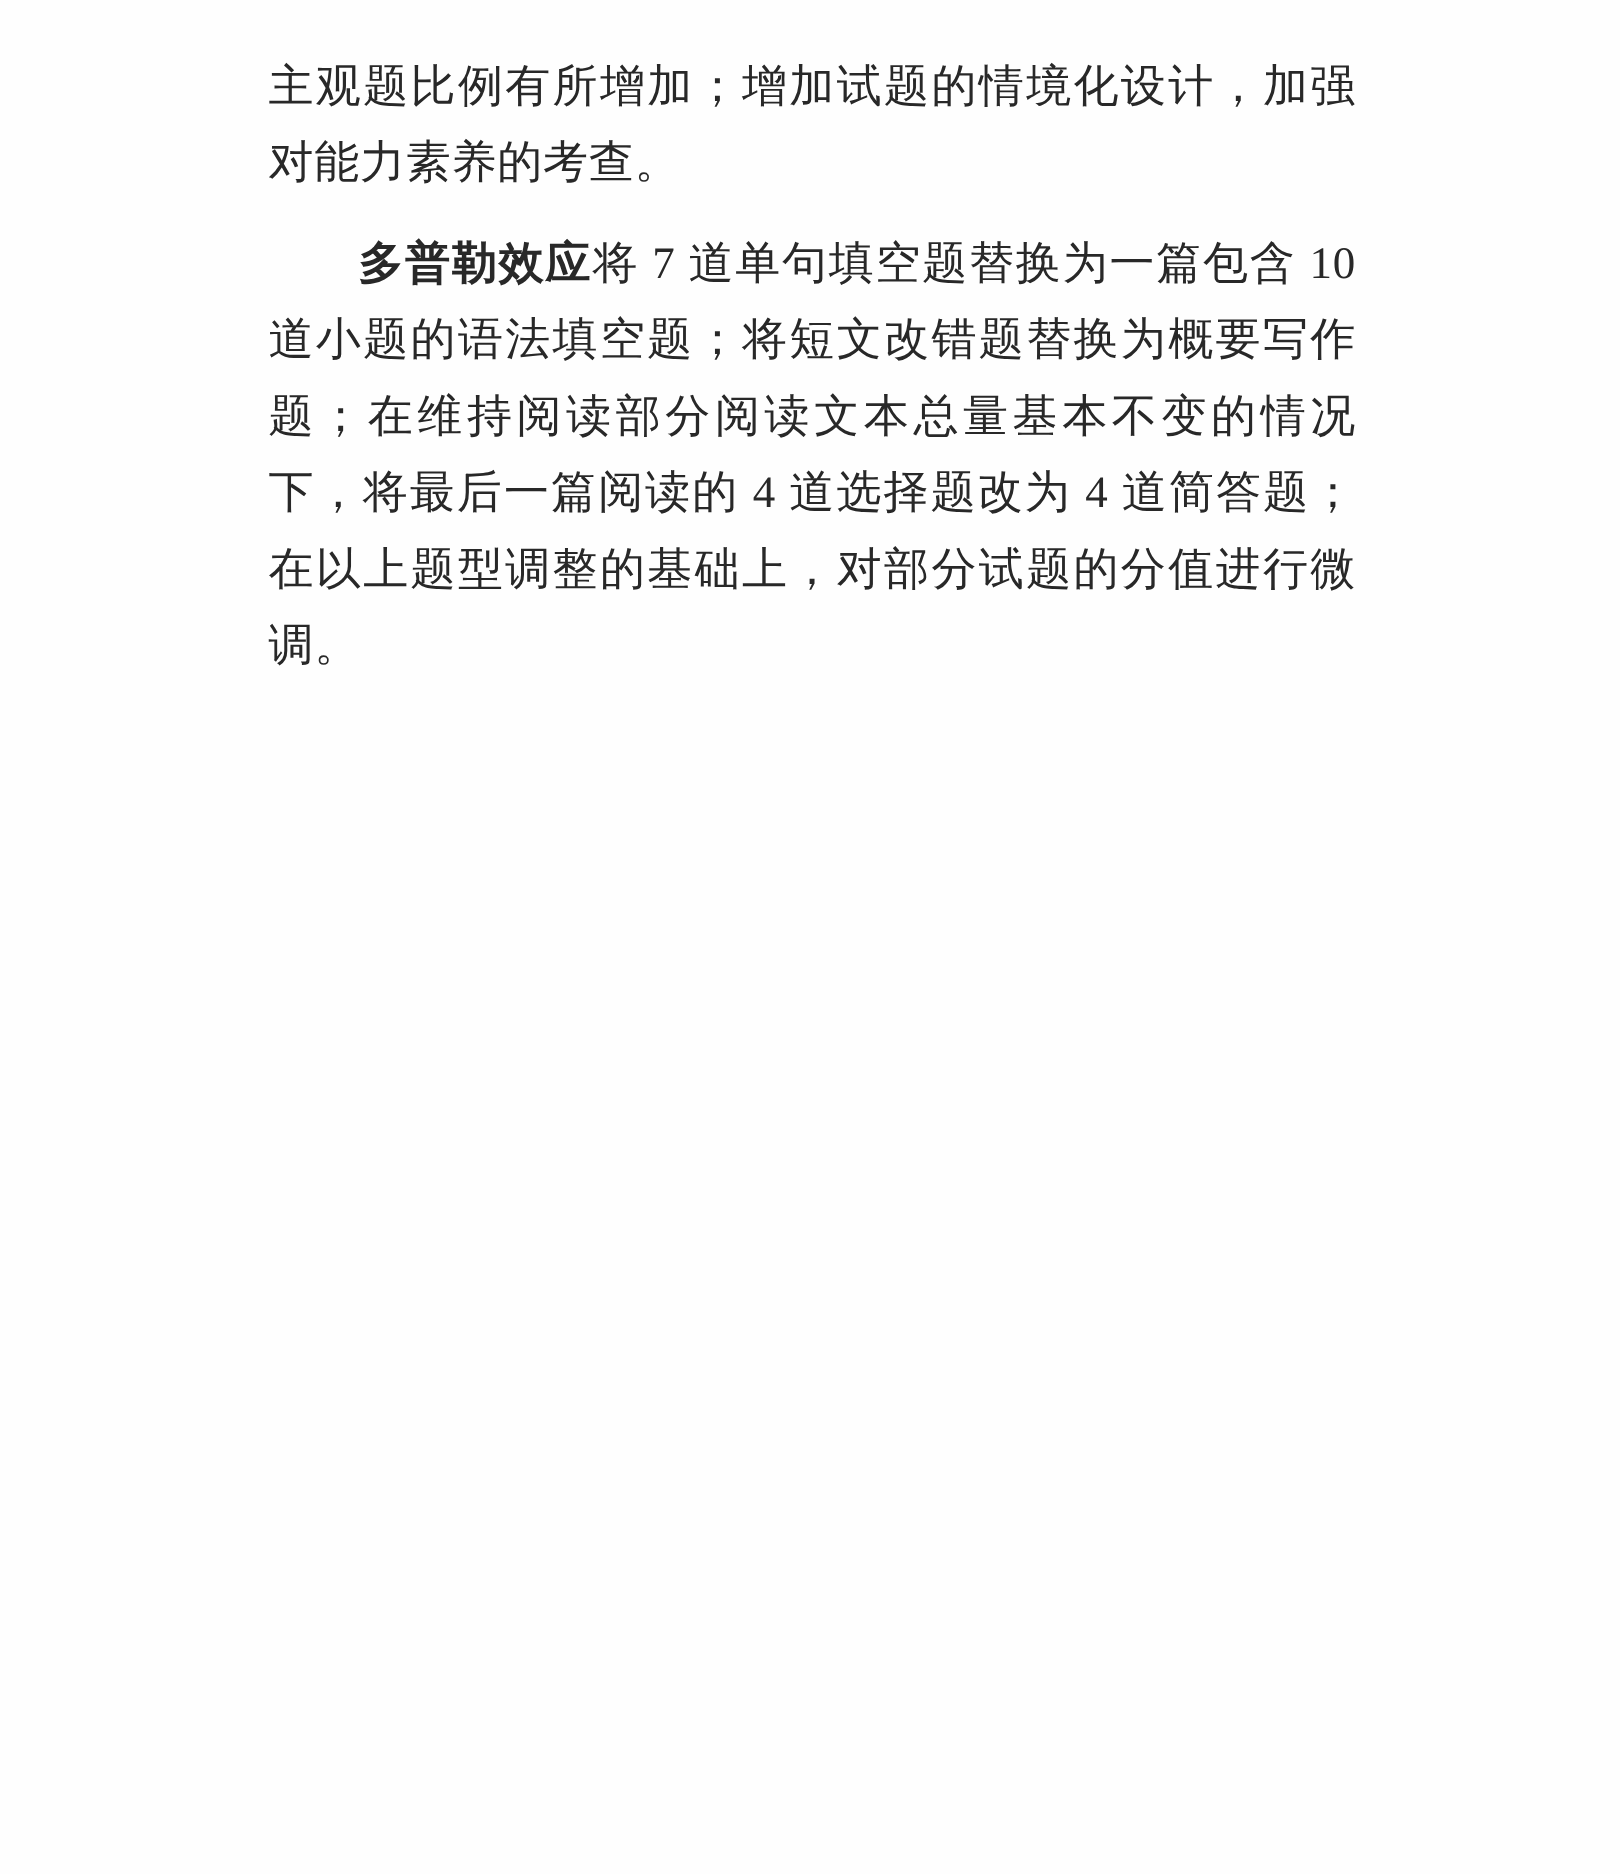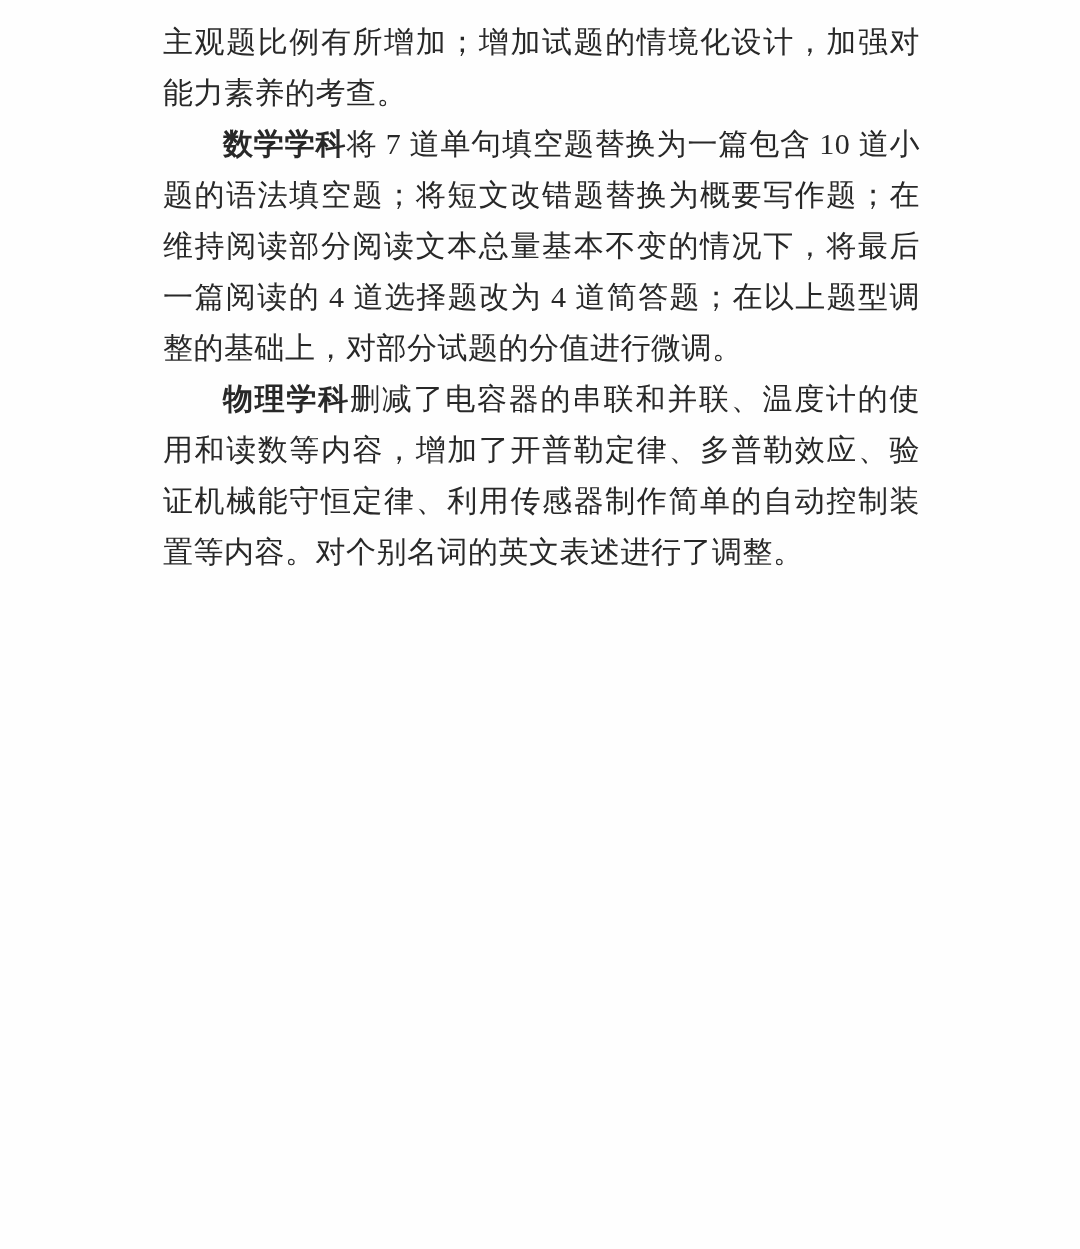--- a/index.html
+++ b/index.html
@@ -18,40 +18,39 @@
   }
   .doc {
     font-family: "Liberation Serif", "DejaVu Serif", serif;
     font-size: 30px;
     line-height: 51px;
     color: #282828;
     text-align: justify;
     letter-spacing: 0.5px;
   }
   .doc p {
-    margin: 0;
+    margin: 16px;
     padding: 0;
   }
   .doc p.indent {
     text-indent: 2em;
   }
   .lead {
     font-weight: bold;
   }
 </style>
 </head>
 <body>
 
 <div class="page">
   <div class="doc">
 
     <p><span class="lead"></span><span>主观题比例有所增加；增加试题的情境化设计，加强对能力素养的考查。</span></p>
 
 
-    <p class="indent"><span class="lead">数学学科</span><span>将 7 道单句填空题替换为一篇包含 10 道小题的语法填空题；将短文改错题替换为概要写作题；在维持阅读部分阅读文本总量基本不变的情况下，将最后一篇阅读的 4 道选择题改为 4 道简答题；在以上题型调整的基础上，对部分试题的分值进行微调。</span></p>
+    <p class="indent"><span class="lead">多普勒效应</span><span>将 7 道单句填空题替换为一篇包含 10 道小题的语法填空题；将短文改错题替换为概要写作题；在维持阅读部分阅读文本总量基本不变的情况下，将最后一篇阅读的 4 道选择题改为 4 道简答题；在以上题型调整的基础上，对部分试题的分值进行微调。</span></p>
 
-    <p class="indent"><span class="lead">物理学科</span><span>删减了电容器的串联和并联、温度计的使用和读数等内容，增加了开普勒定律、多普勒效应、验证机械能守恒定律、利用传感器制作简单的自动控制装置等内容。对个别名词的英文表述进行了调整。</span></p>
 
 
     <p class="indent"></p>
 
   </div>
 </div>
 
 </body></html>

